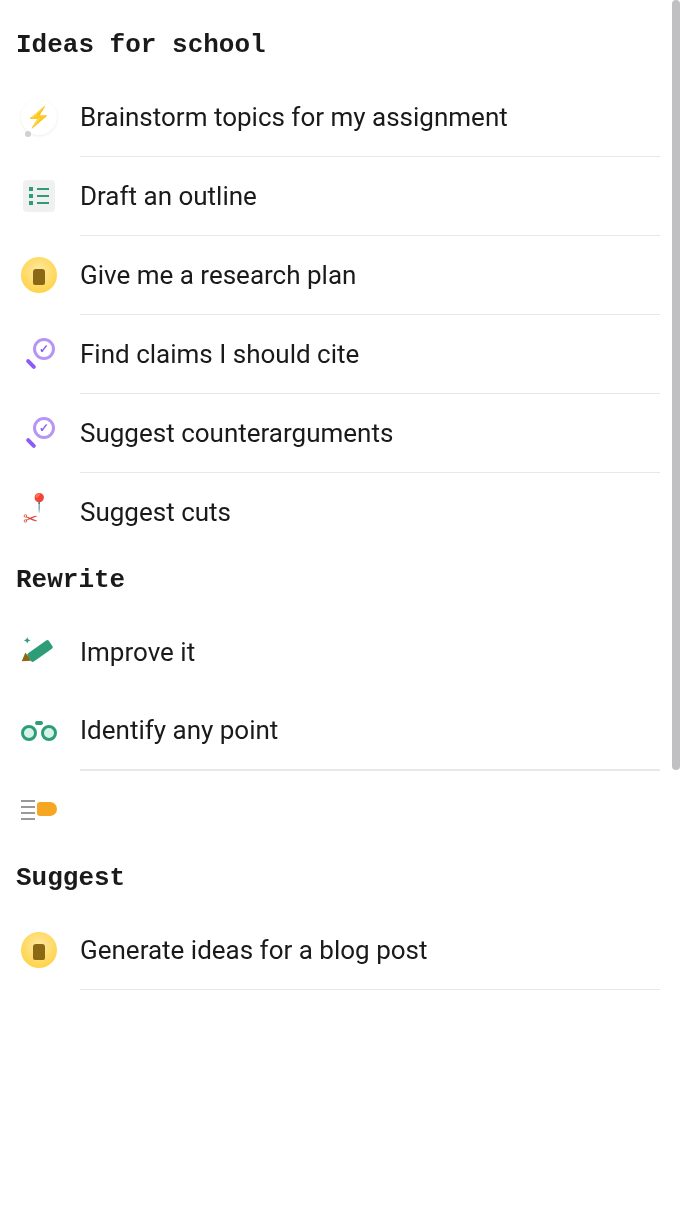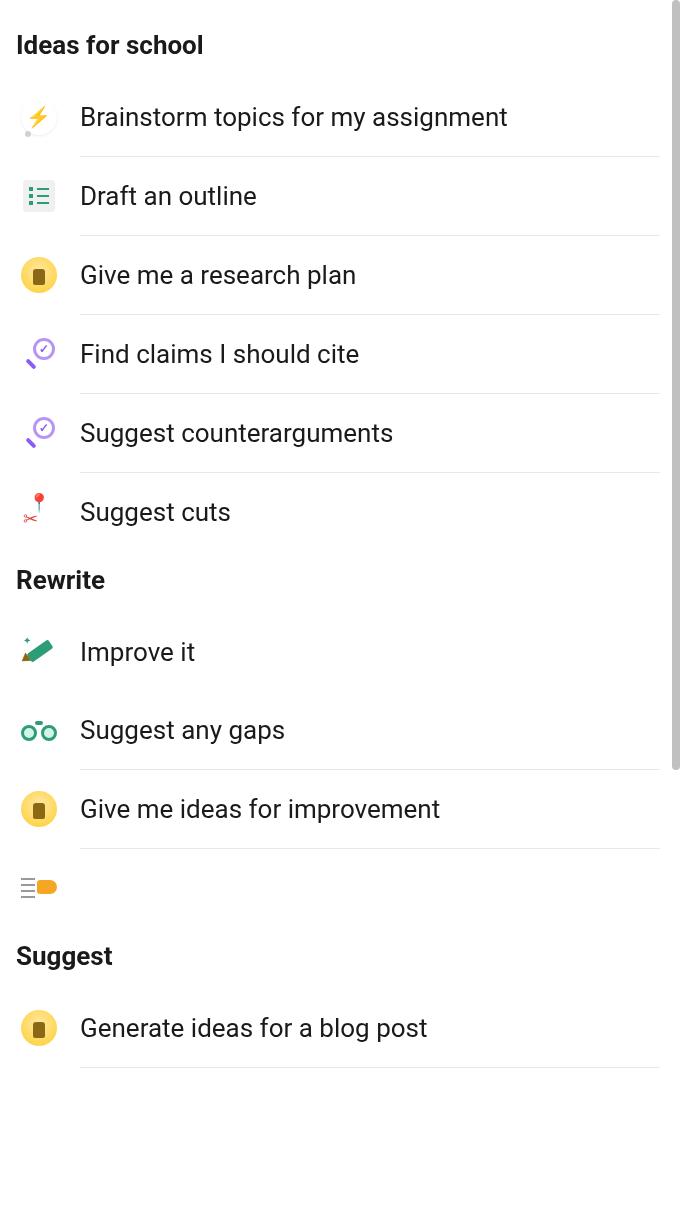--- a/index.html
+++ b/index.html
@@ -26,20 +26,21 @@
     }
     .content {
       padding: 16px 20px 0 16px;
     }
     .section-header {
       font-size: 26px;
       font-weight: 700;
       color: #1a1a1a;
       margin-top: 42px;
       margin-bottom: 18px;
+      font-family: Liberation Mono, monospace;
     }
     .section-header:first-child {
       margin-top: 14px;
     }
     .icon-slot {
       width: 64px;
       display: flex;
       align-items: center;
       justify-content: flex-start;
       padding-left: 4px;
@@ -344,32 +345,24 @@
     <div class="row">
       <div class="icon-slot">
           <div class="icon">
             <div class="ic-binoc2">
               <div class="l"></div>
               <div class="r"></div>
               <div class="b"></div>
             </div>
           </div>
         </div>
-      <div class="item-label">Suggest any gaps</div>
-    </div>
-    <div class="divider"></div>
-
-    <div class="row">
-      <div class="icon-slot">
-          <div class="icon">
-            <div class="ic-bulb"></div>
-          </div>
-        </div>
-      <div class="item-label">Give me ideas for improvement</div>
-    </div>
+      <div class="item-label">Identify any point</div>
+    </div>
+    <div class="divider"></div>
+
     <div class="divider"></div>
 
     <div class="row">
       <div class="icon-slot">
           <div class="icon">
             <div class="ic-point">
               <div class="lines"></div>
               <div class="hand"></div>
             </div>
           </div>

